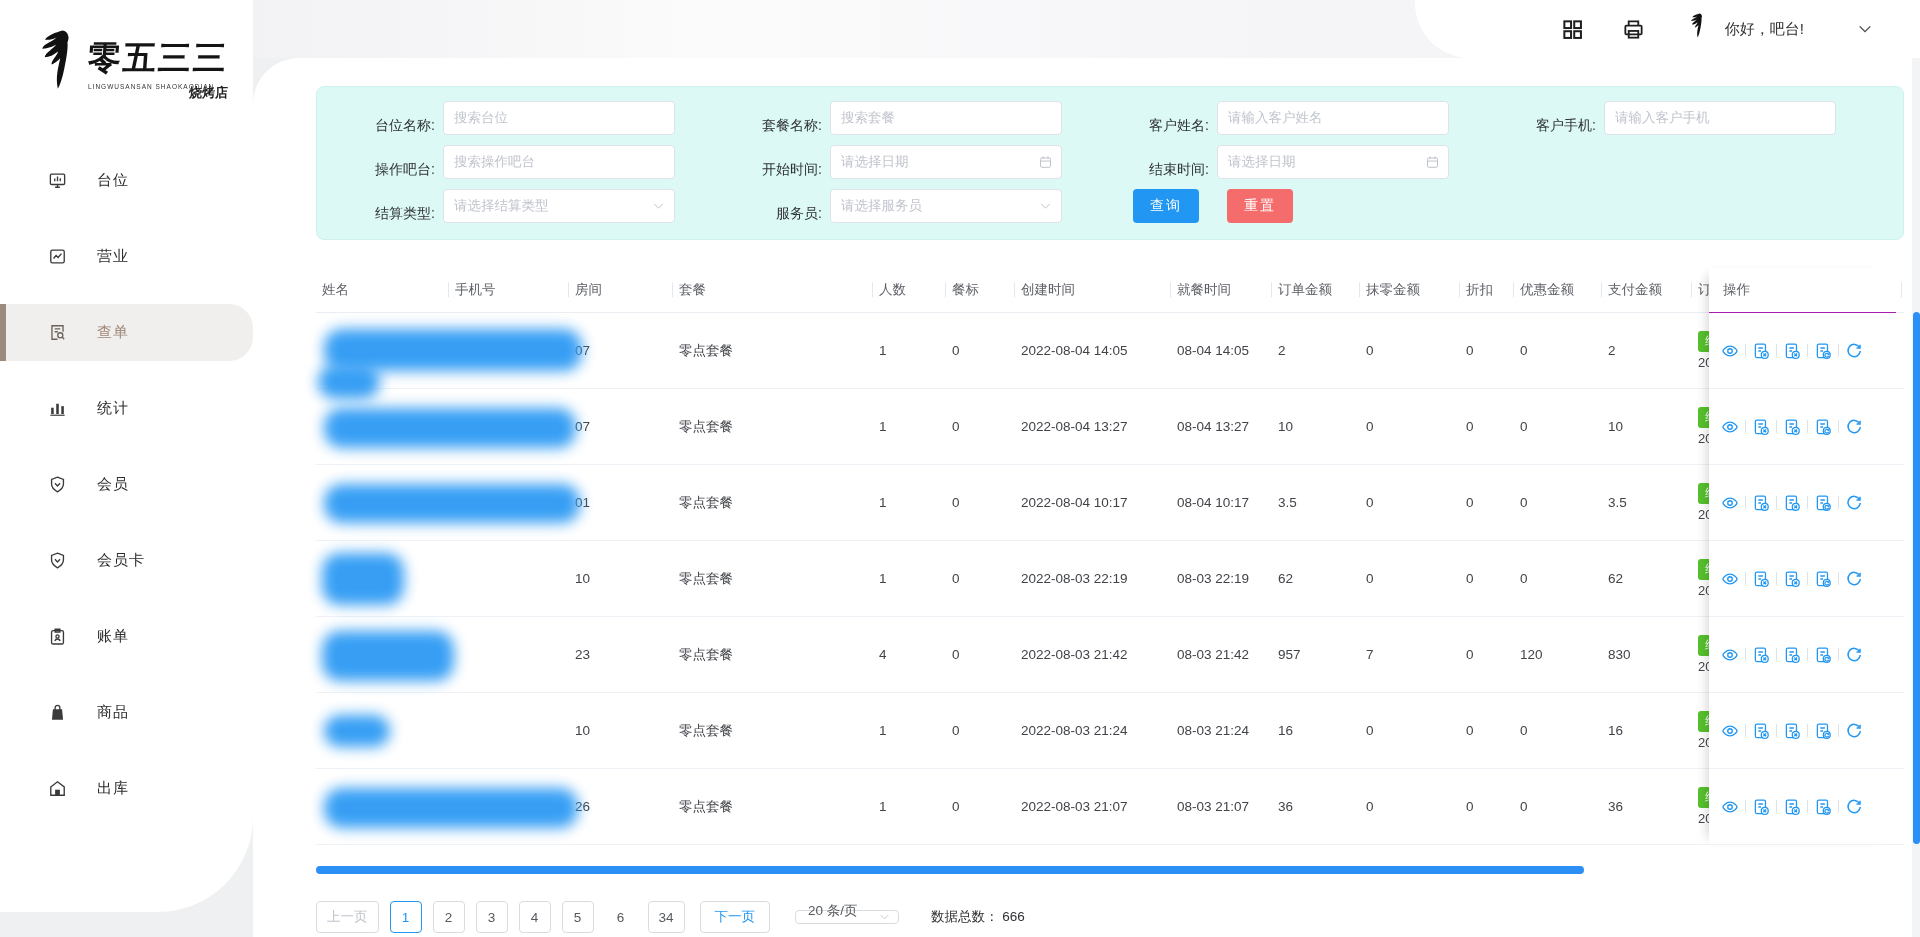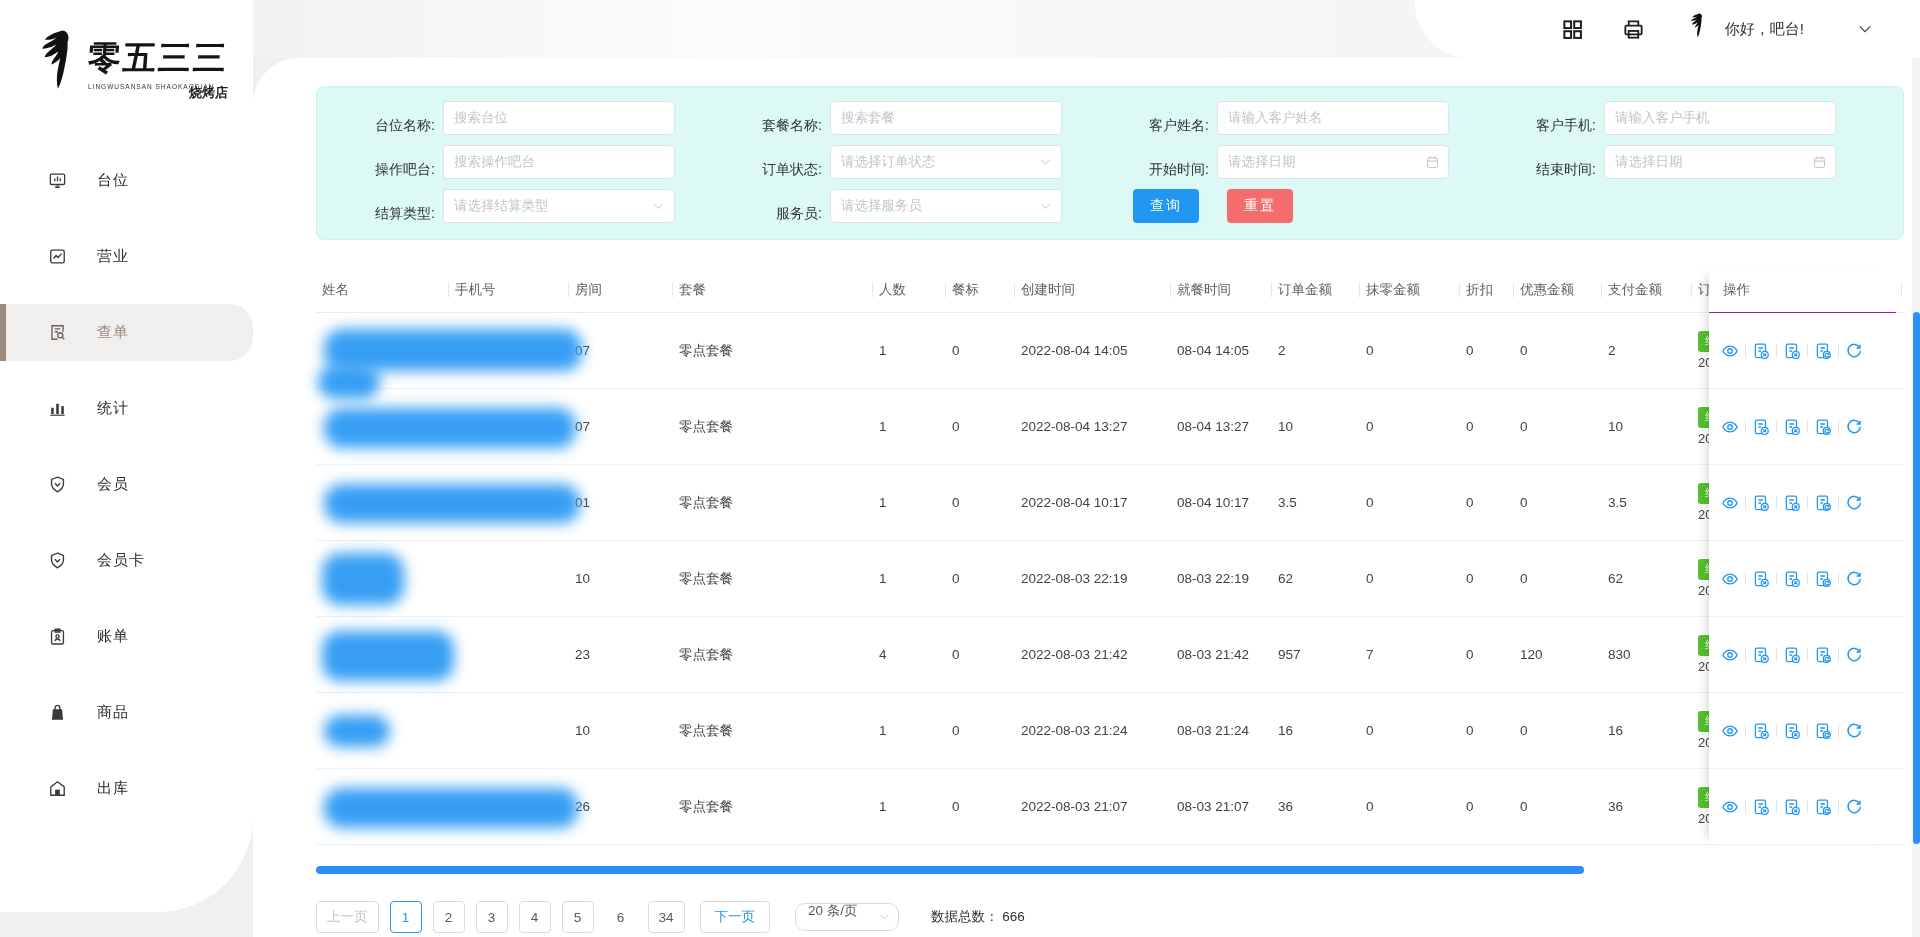--- a/index.html
+++ b/index.html
@@ -78,21 +78,21 @@
   .vthumb { position:absolute; left:1px; top:254px; width:7px; height:532px; background:#2b8ff5; border-radius:4px; cursor:grab; }
   .hbar { width:1268px; height:8px; background:#2b8ff5; border-radius:4px; margin-top:21px; cursor:grab; }
 
   
   .pager { display:flex; align-items:center; margin-top:27px; }
   .pg-btn { min-width:32px; height:32px; display:flex; align-items:center; justify-content:center; border:1px solid #d9dcdf; border-radius:4px; background:#fff; font-size:13.5px; color:#56595e; margin-right:11px; padding:0 10px; cursor:pointer; }
   .pg-btn.disabled { color:#c0c4cc; cursor:default; }
   .pg-btn.active { border-color:#2197f3; color:#2197f3; }
   .pg-btn.noborder { border:none; }
   .pg-btn.next { color:#2197f3; padding:0 14px; margin-left:4px; }
-  .pg-size { position:relative; width:104px; height:28px; border:1px solid #d9dcdf; border-radius:10px; background:#fff; display:flex; align-items:center; padding:0 24px 12px 12px; font-size:13.5px; color:#56595e; margin-left:14px; cursor:pointer; }
+  .pg-size { position:relative; width:104px; height:14px; border:1px solid #d9dcdf; border-radius:4px; background:#fff; display:flex; align-items:center; padding:0 24px 12px 12px; font-size:13.5px; color:#56595e; margin-left:14px; cursor:pointer; }
   .pg-size .tail { position:absolute; right:7px; top:50%; transform:translateY(-50%); width:13px; height:13px; color:#c0c4cc; }
   .pg-size .tail svg { width:100%; height:100%; display:block; }
   .pg-total { font-size:13.5px; color:#303133; margin-left:32px; }
 </style>
 </head>
 <body>
 
 <aside class="sidebar">
   <div class="logo">
     <span class="logo-brush">
@@ -278,31 +278,20 @@
              </div>
       </div>
       <div class="f-row">
         <div class="f-group">
                <label class="f-label">操作吧台:</label>
                <div class="f-box">
                  <span class="ph">搜索操作吧台</span>
                </div>
              </div>
         <div class="f-group">
-               <label class="f-label">订单状态:</label>
-               <div class="f-box">
-                 <span class="ph">请选择订单状态</span>
-            <span class="tail">
-              <svg viewBox="0 0 24 24">
-                <path fill="none" stroke="currentColor" stroke-width="1.6" d="M5 8.5l7 7 7-7"></path>
-              </svg>
-            </span>
-               </div>
-             </div>
-        <div class="f-group">
                <label class="f-label">开始时间:</label>
                <div class="f-box">
                  <span class="ph">请选择日期</span>
             <span class="tail">
               <svg viewBox="0 0 24 24">
                 <g fill="none" stroke="currentColor" stroke-width="1.6">
                   <rect x="4" y="5.5" width="16" height="15" rx="2"></rect>
                   <path d="M8 3v4.5M16 3v4.5M4 10.5h16"></path>
                 </g>
               </svg>

